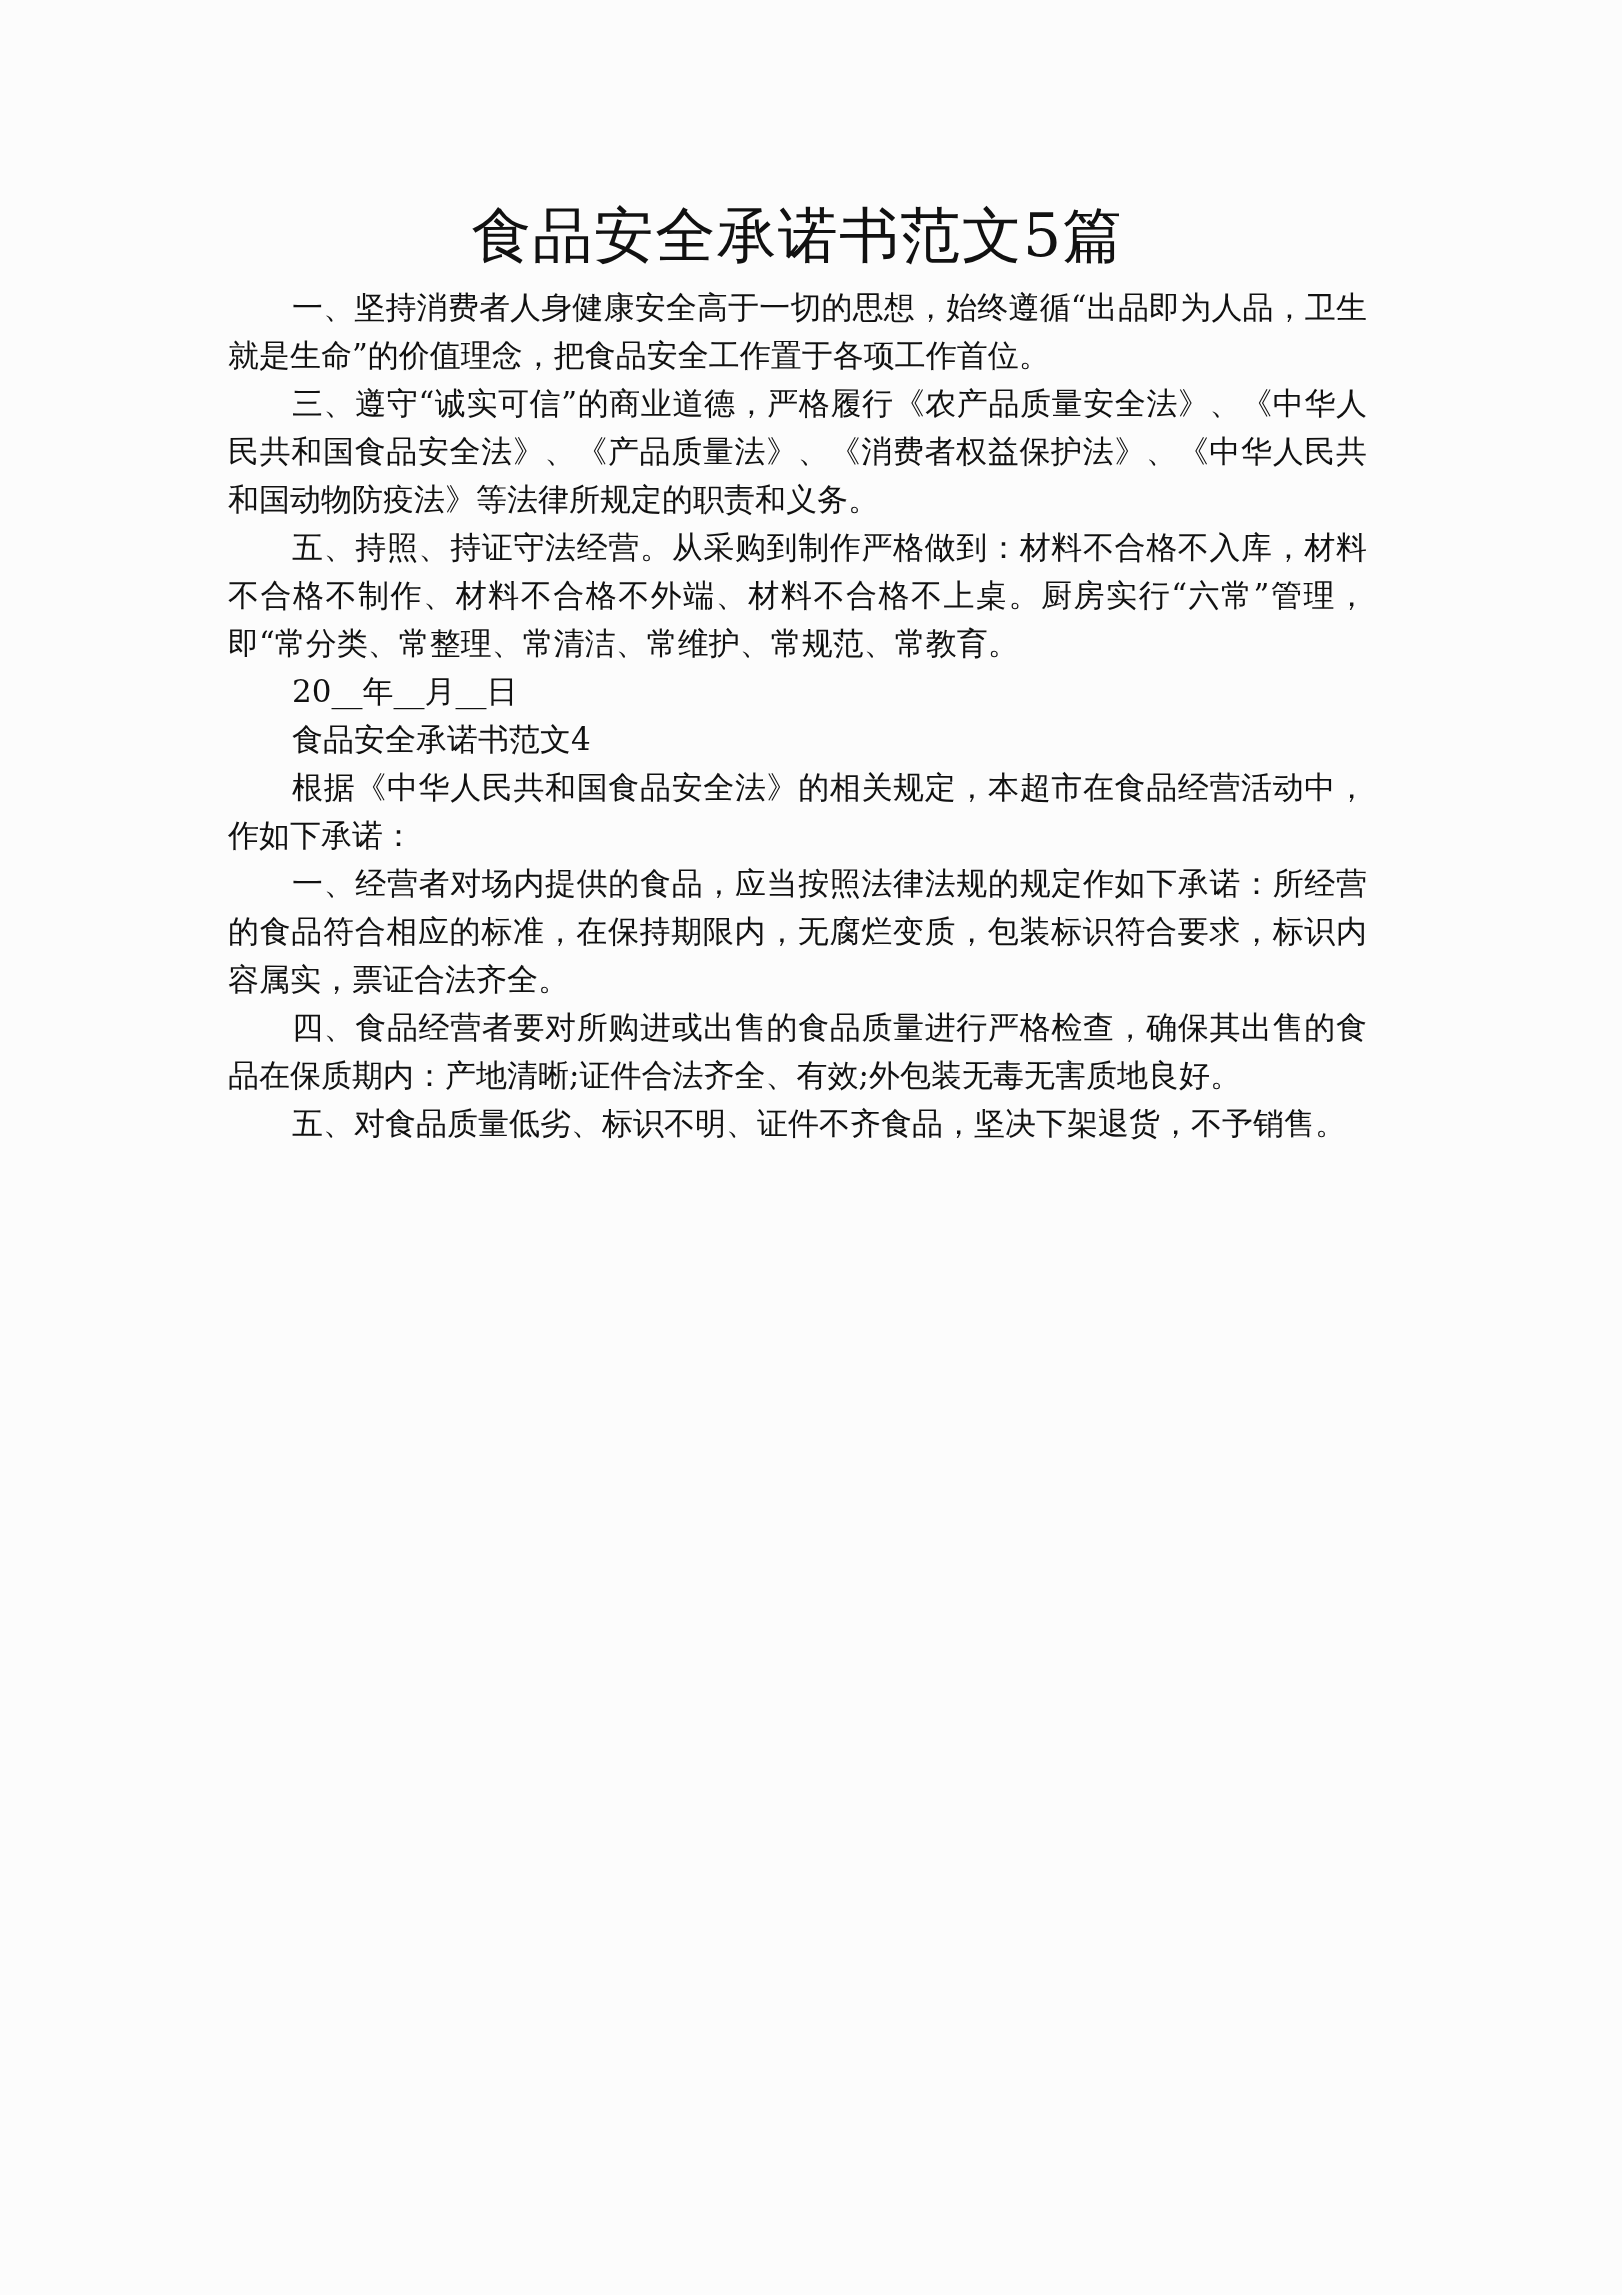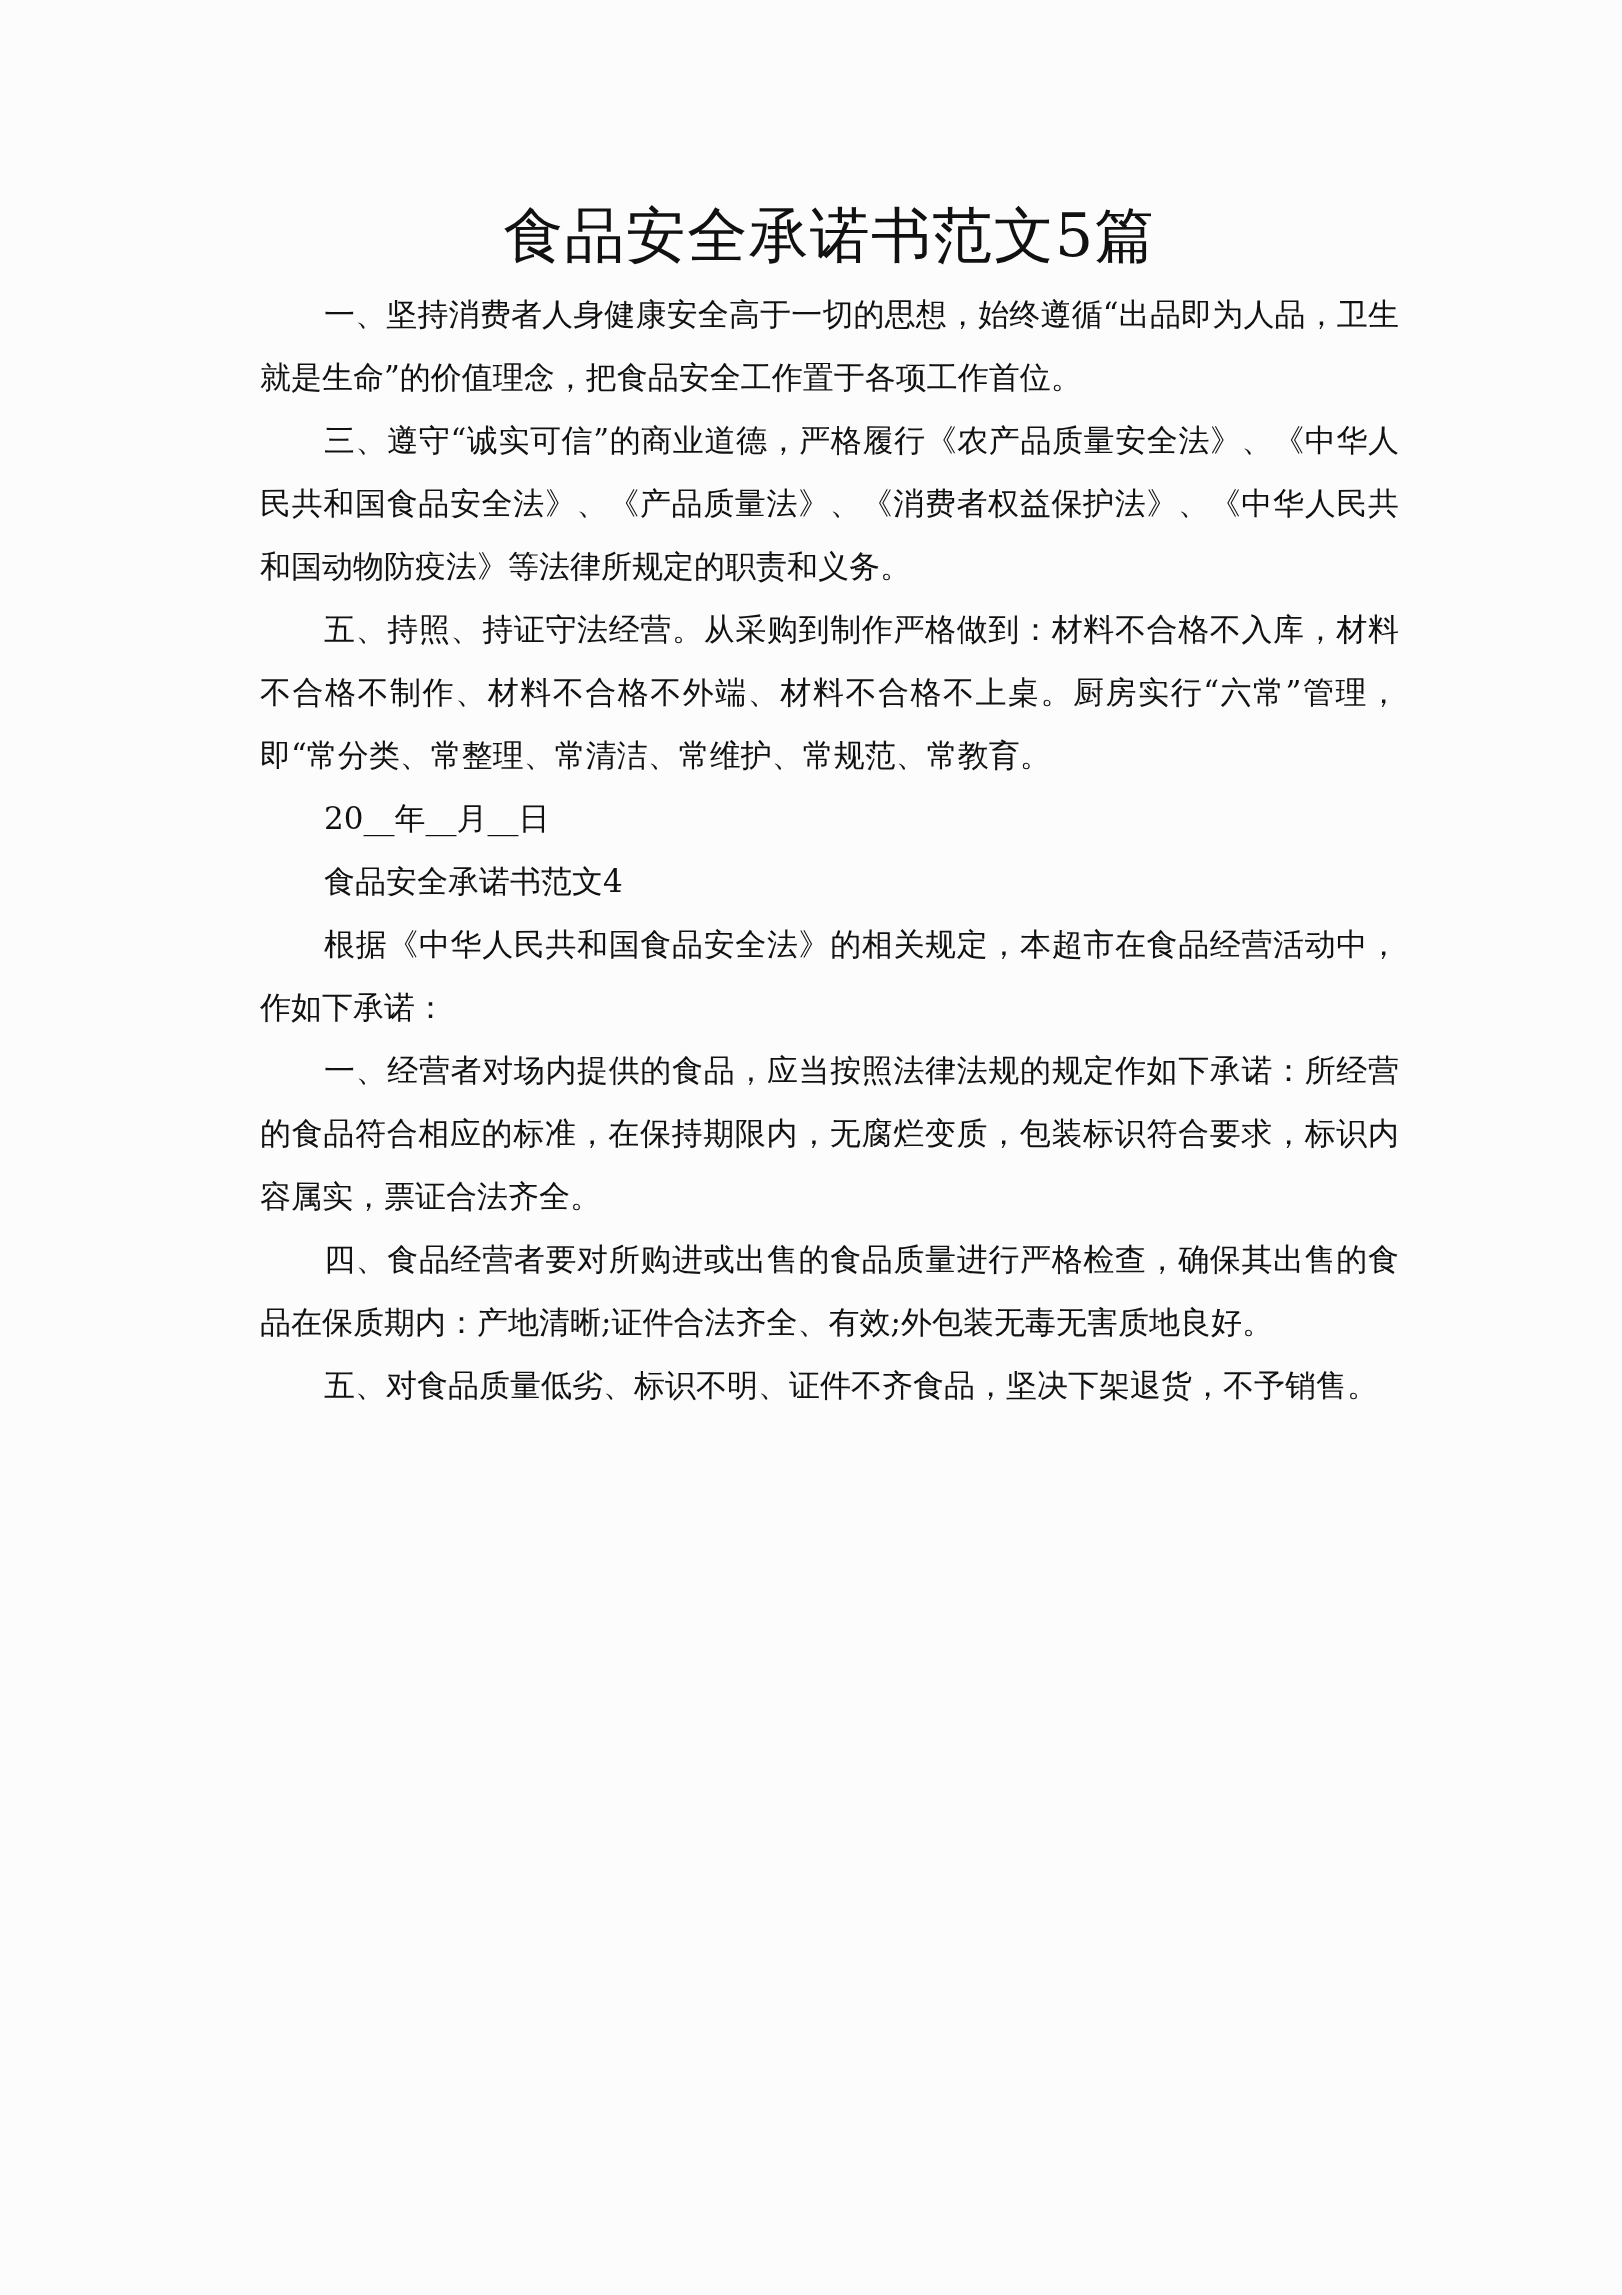--- a/index.html
+++ b/index.html
@@ -6,35 +6,35 @@
   body {
     width: 1623px; height: 2295px;
     background: #fcfcfc;
     position: relative;
     overflow: hidden;
     font-family: "DejaVu Serif", "Liberation Serif", serif;
     color: #111;
   }
   .page {
     position: absolute;
-    left: 260px;
+    left: 228px;
     top: 196px;
     width: 1139px;
   }
   .title {
     text-align: center;
     font-size: 60px;
     line-height: 79px;
     margin: 0 0 7.9px 0;
     font-weight: normal;
     letter-spacing: 1.3px;
   }
   .para {
     font-size: 31px;
-    line-height: 63px;
+    line-height: 48px;
     margin: 0;
     text-align: justify;
     text-align-last: left;
   }
   .indent { text-indent: 64px; }
 </style>
 </head>
 <body>
 
 <div class="page">

